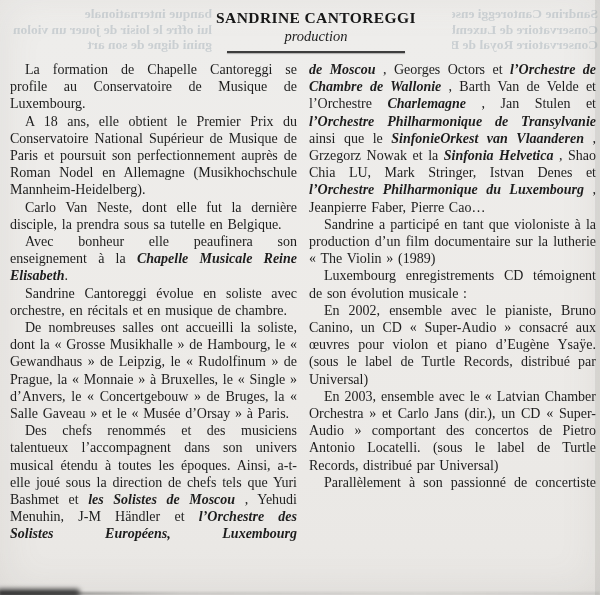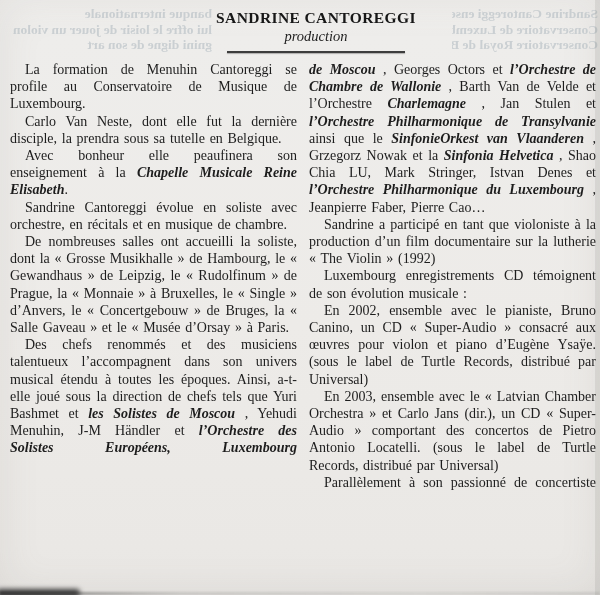--- a/index.html
+++ b/index.html
@@ -85,30 +85,31 @@
     </div>
 
   <div class="header">
     <div class="title">SANDRINE CANTOREGGI</div>
     <div class="subtitle">production</div>
     <div class="rule"></div>
   </div>
 
   <div class="columns">
     <div class="col" id="left-col">
-        <p class="para"><span>La formation de Menuhin Cantoreggi se profile au Conservatoire de Musique de Luxembourg.</span></p>
+        <p class="para"><span>La formation de Chapelle Cantoreggi se profile au Conservatoire de Musique de Luxembourg.</span></p>
+        <p class="para"><span>A 18 ans, elle obtient le Premier Prix du Conservatoire National Supérieur de Musique de Paris et poursuit son perfectionnement auprès de Roman Nodel en Allemagne (Musikhochschule Mannheim-Heidelberg).</span></p>
         <p class="para"><span>Carlo Van Neste, dont elle fut la dernière disciple, la prendra sous sa tutelle en Belgique.</span></p>
         <p class="para"><span>Avec bonheur elle peaufinera son enseignement à la </span><span class="it">Chapelle Musicale Reine Elisabeth</span><span>.</span></p>
         <p class="para"><span>Sandrine Cantoreggi évolue en soliste avec orchestre, en récitals et en musique de chambre.</span></p>
         <p class="para"><span>De nombreuses salles ont accueilli la soliste, dont la « Grosse Musikhalle » de Hambourg, le « Gewandhaus » de Leipzig, le « Rudolfinum » de Prague, la « Monnaie » à Bruxelles, le « Single » d’Anvers, le « Concertgebouw » de Bruges, la « Salle Gaveau » et le « Musée d’Orsay » à Paris.</span></p>
         <p class="para fill-last"><span>Des chefs renommés et des musiciens talentueux l’accompagnent dans son univers musical étendu à toutes les époques. Ainsi, a-t-elle joué sous la direction de chefs tels que Yuri Bashmet et </span><span class="it">les Solistes de Moscou</span><span> , Yehudi Menuhin, J-M Händler et </span><span class="it">l’Orchestre des Solistes Européens, Luxembourg</span></p>
       </div>
     <div class="col" id="right-col">
         <p class="para no-indent"><span class="it">de Moscou</span><span> , Georges Octors et </span><span class="it">l’Orchestre de Chambre de Wallonie</span><span> , Barth Van de Velde et l’Orchestre </span><span class="it">Charlemagne</span><span> , Jan Stulen et </span><span class="it">l’Orchestre Philharmonique de Transylvanie</span><span> ainsi que le </span><span class="it">SinfonieOrkest van Vlaanderen</span><span> , Grzegorz Nowak et la </span><span class="it">Sinfonia Helvetica</span><span> , Shao Chia LU, Mark Stringer, Istvan Denes et </span><span class="it">l’Orchestre Philharmonique du Luxembourg</span><span> , Jeanpierre Faber, Pierre Cao…</span></p>
-        <p class="para"><span>Sandrine a participé en tant que violoniste à la production d’un film documentaire sur la lutherie « The Violin » (1992)</span></p>
+        <p class="para"><span>Sandrine a participé en tant que violoniste à la production d’un film documentaire sur la lutherie « The Violin » (1989)</span></p>
         <p class="para"><span>Luxembourg enregistrements CD témoignent de son évolution musicale :</span></p>
         <p class="para"><span>En 2002, ensemble avec le pianiste, Bruno Canino, un CD « Super-Audio »  consacré aux œuvres pour violon et piano d’Eugène Ysaÿe. (sous le label de Turtle Records, distribué par Universal)</span></p>
         <p class="para"><span>En 2003, ensemble avec le « Latvian Chamber Orchestra » et Carlo Jans (dir.), un CD « Super-Audio » comportant des concertos de Pietro Antonio Locatelli. (sous le label de Turtle Records, distribué par Universal)</span></p>
         <p class="para fill-last"><span>Parallèlement à son passionné de concertiste</span></p>
       </div>
   </div>
 
   <div class="bottom-smudge"></div>
   <div class="bottom-edge"></div>
   <div class="right-edge"></div>

